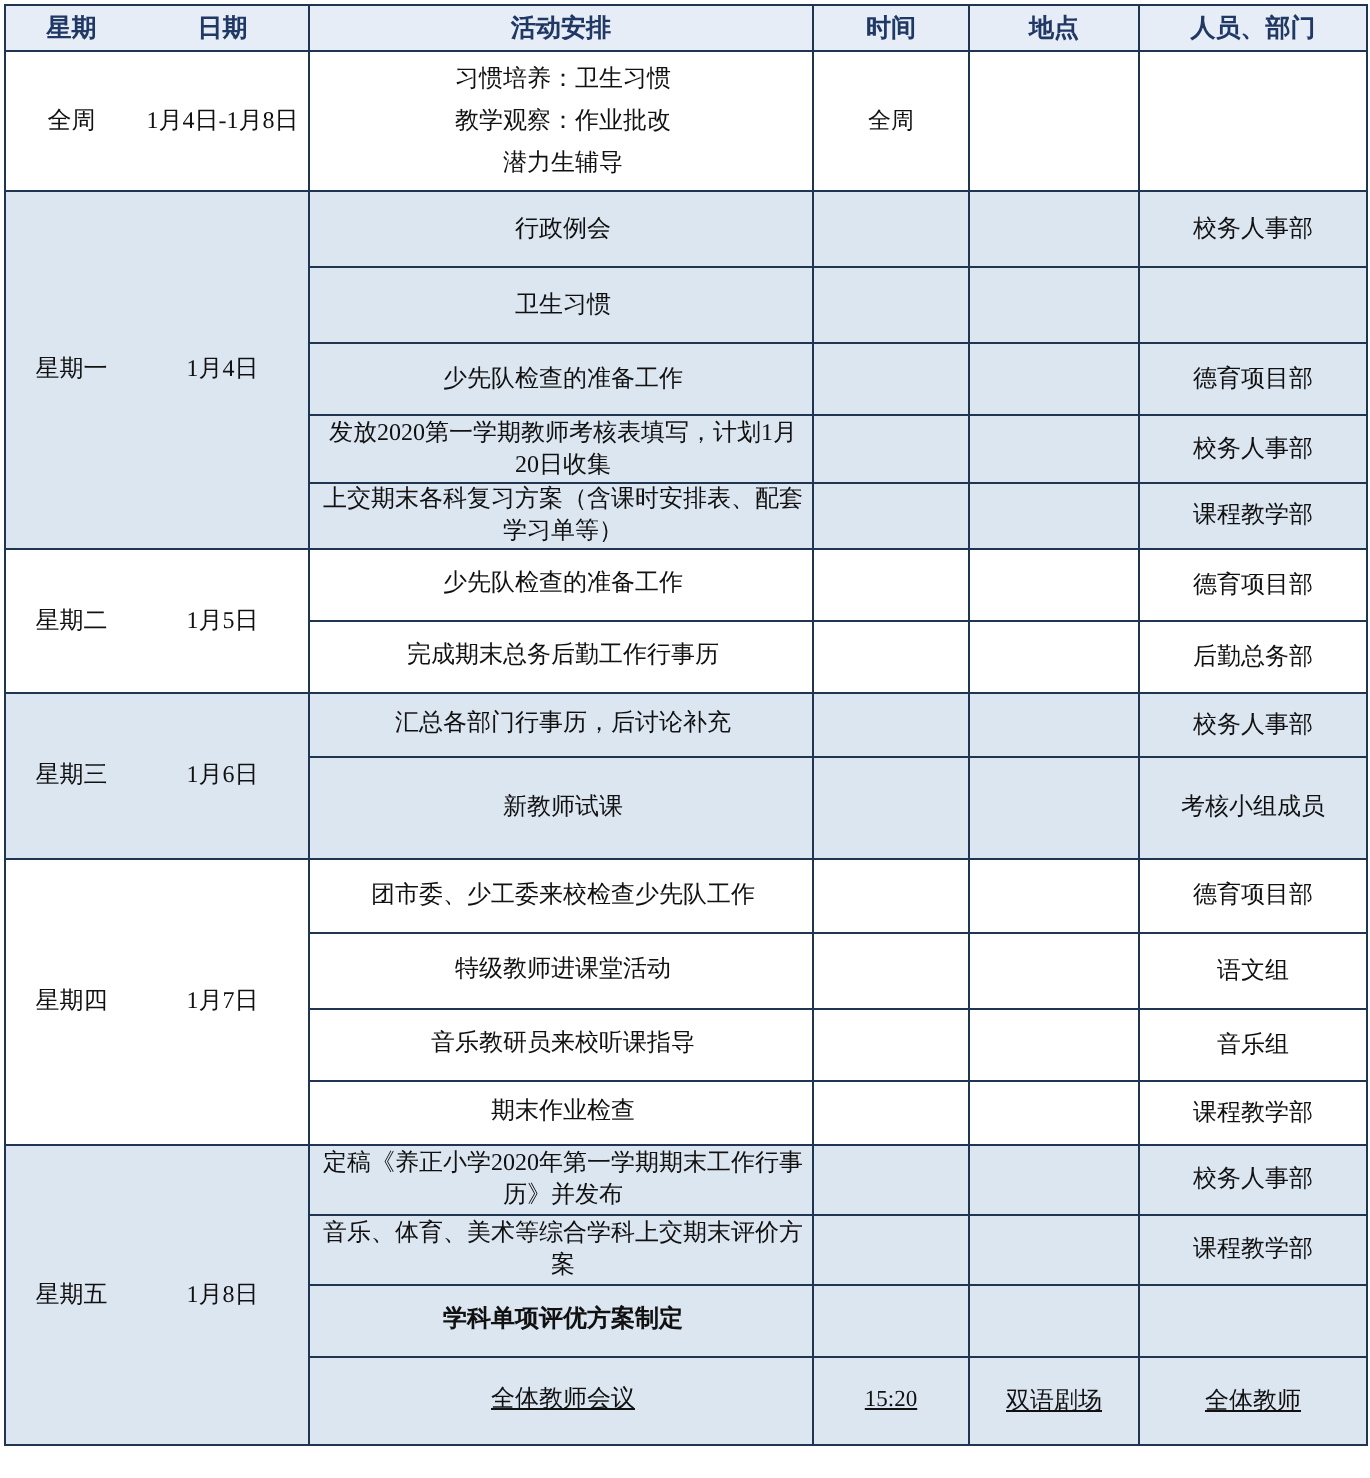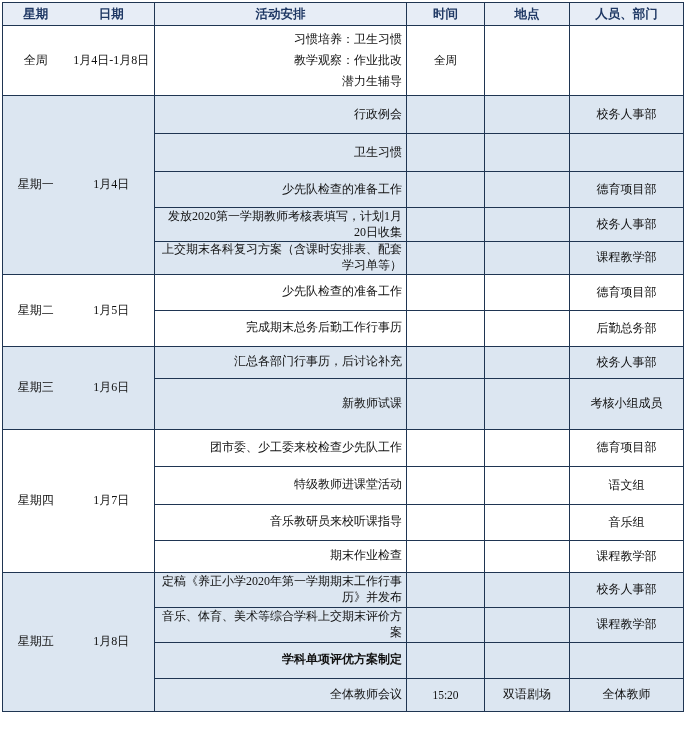--- a/index.html
+++ b/index.html
@@ -26,21 +26,21 @@
   .schedule th,.schedule td{
     border:1px solid var(--border);
     padding:0 4px;vertical-align:middle;overflow:hidden;
   }
   .schedule th{
     background:var(--header-bg);color:var(--header-text);
     font-weight:bold;height:22px;text-align:center;font-size:12.5px;
   }
   th.c-week,td.c-week{border-right:none;text-align:center;}
   th.c-date,td.c-date{border-left:none;text-align:center;white-space:nowrap;}
-  td.c-activity{text-align:right;padding-left:6px;line-height:1.32;}
+  td.c-activity{text-align:center;padding-left:6px;line-height:1.32;}
   td.c-time,td.c-place,td.c-people{text-align:center;}
   td.c-time{font-size:11.5px;}
   tr.shaded td{background:var(--stripe);}
   .ml-line{line-height:21px;white-space:nowrap;}
 </style>
 </head>
 <body>
 
 <div class="page">
 
@@ -175,21 +175,21 @@
           <td class="c-time"></td>
           <td class="c-place"></td>
           <td class="c-people">课程教学部</td>
         </tr>
         <tr class="shaded" style="height: 36px; font-weight: bold;">
           <td class="c-activity">学科单项评优方案制定</td>
           <td class="c-time"></td>
           <td class="c-place"></td>
           <td class="c-people"></td>
         </tr>
-        <tr class="shaded" style="height: 33px;">
+        <tr class="shaded" style="height: 44px; text-decoration: underline;">
           <td class="c-activity">全体教师会议</td>
           <td class="c-time">15:20</td>
           <td class="c-place">双语剧场</td>
           <td class="c-people">全体教师</td>
         </tr>
       </tbody>
   </table>
 </div>
 
 </body></html>

